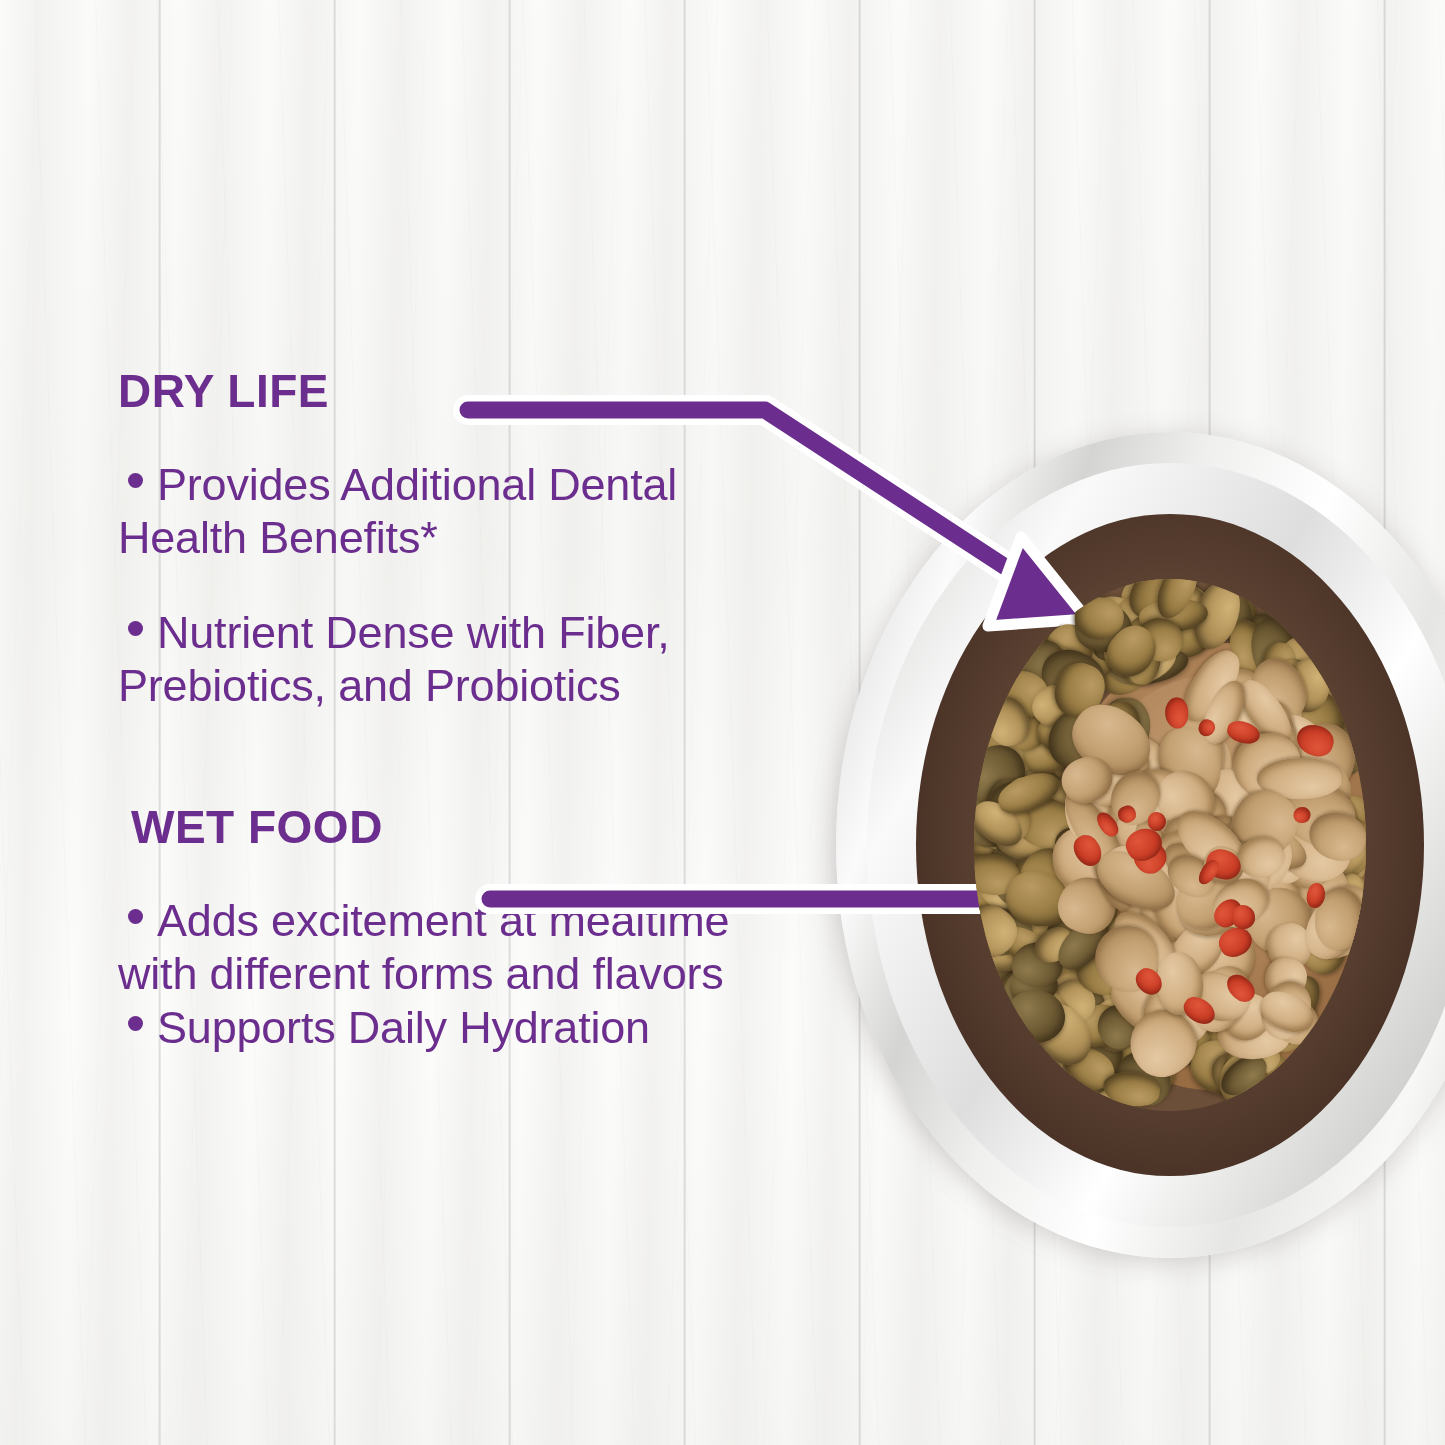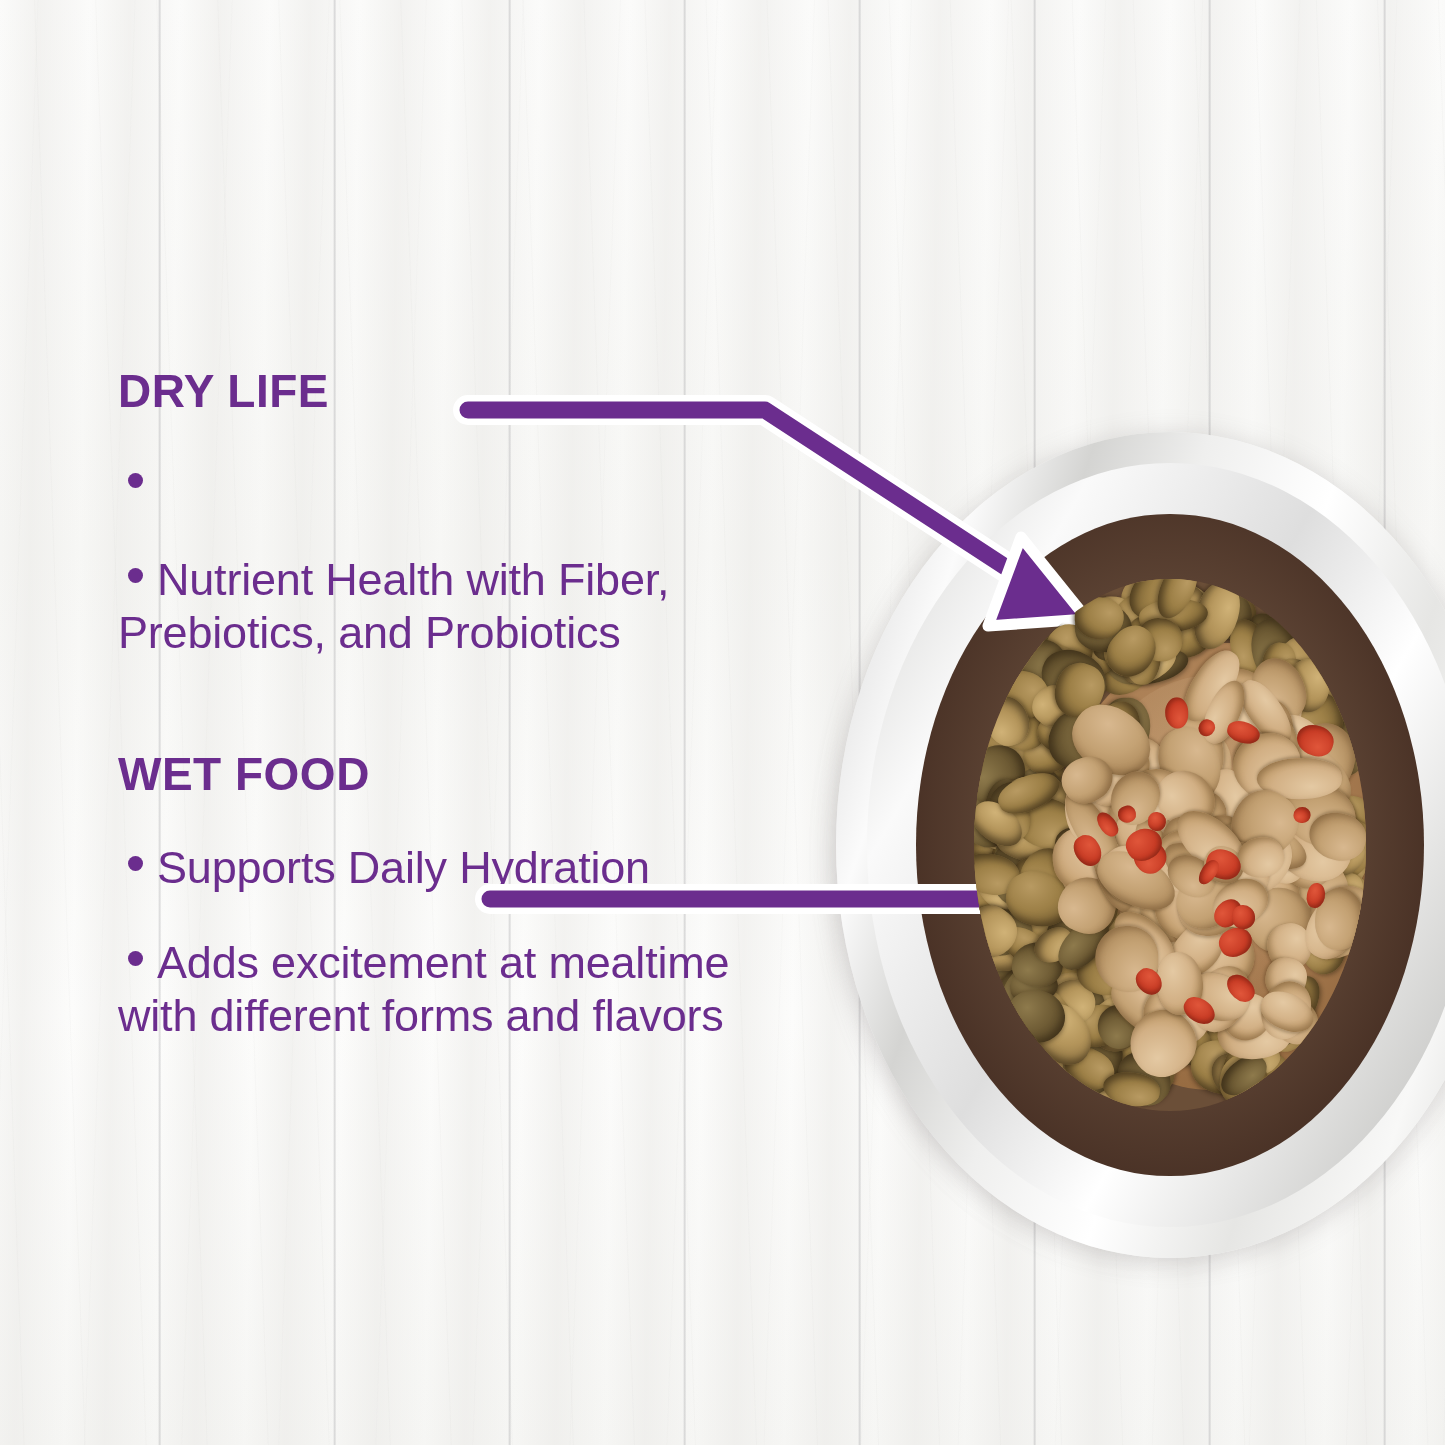--- a/index.html
+++ b/index.html
@@ -632,35 +632,35 @@
         </div>
       </div>
     </div>
   </div>
 
   <div class="text-col">
 
     <div class="section-heading" style="margin-bottom:44px;">DRY LIFE</div>
 
     <div class="bullet-block" style="margin-bottom:42px;">
-      <span class="bullet-dot"></span>
+      <span class="bullet-dot"></span><span>Provides Additional Dental Health Benefits*</span>
     </div>
 
     <div class="bullet-block" style="margin-bottom:92px;">
-      <span class="bullet-dot"></span><span>Nutrient Health with Fiber, Prebiotics, and Probiotics</span>
+      <span class="bullet-dot"></span><span>Nutrient Dense with Fiber, Prebiotics, and Probiotics</span>
     </div>
 
-    <div class="section-heading" style="margin-bottom:44px;">WET FOOD</div>
+    <div class="section-heading" style="margin-bottom:44px;margin-left:13px;">WET FOOD</div>
+
+    <div class="bullet-block">
+      <span class="bullet-dot"></span><span>Adds excitement at mealtime with different forms and flavors</span>
+    </div>
 
     <div class="bullet-block" style="margin-bottom:42px;">
       <span class="bullet-dot"></span><span>Supports Daily Hydration</span>
-    </div>
-
-    <div class="bullet-block">
-      <span class="bullet-dot"></span><span>Adds excitement at mealtime with different forms and flavors</span>
     </div>
   </div>
 
   <svg class="arrow-svg" viewBox="0 0 1445 1445">
 
     <g>
       <path d="M 468,410 L 765,410 L 1010,570" stroke="#FFFFFF" stroke-width="30" fill="none" stroke-linecap="round" stroke-linejoin="round"></path>
       <path d="M 468,410 L 765,410 L 1010,570" stroke="#6B2D8E" stroke-width="17" fill="none" stroke-linecap="round" stroke-linejoin="round"></path>
       <polygon points="1087,619 988,626 1021,537" fill="#6B2D8E" stroke="#FFFFFF" stroke-width="11" stroke-linejoin="round"></polygon>
     </g>

